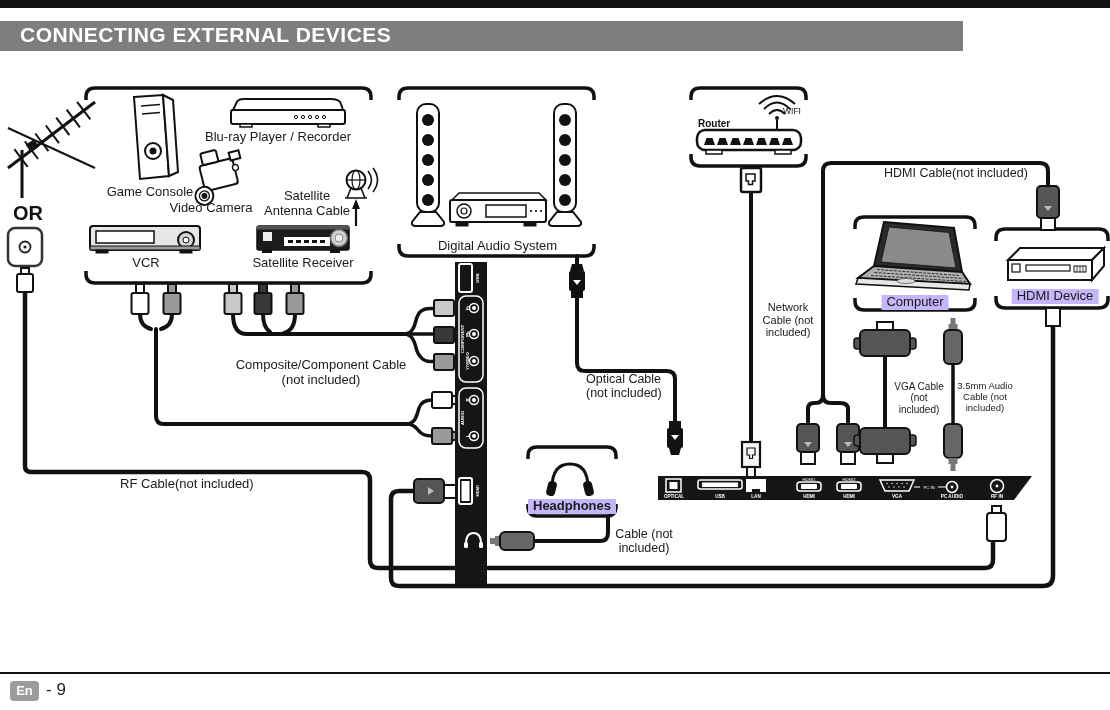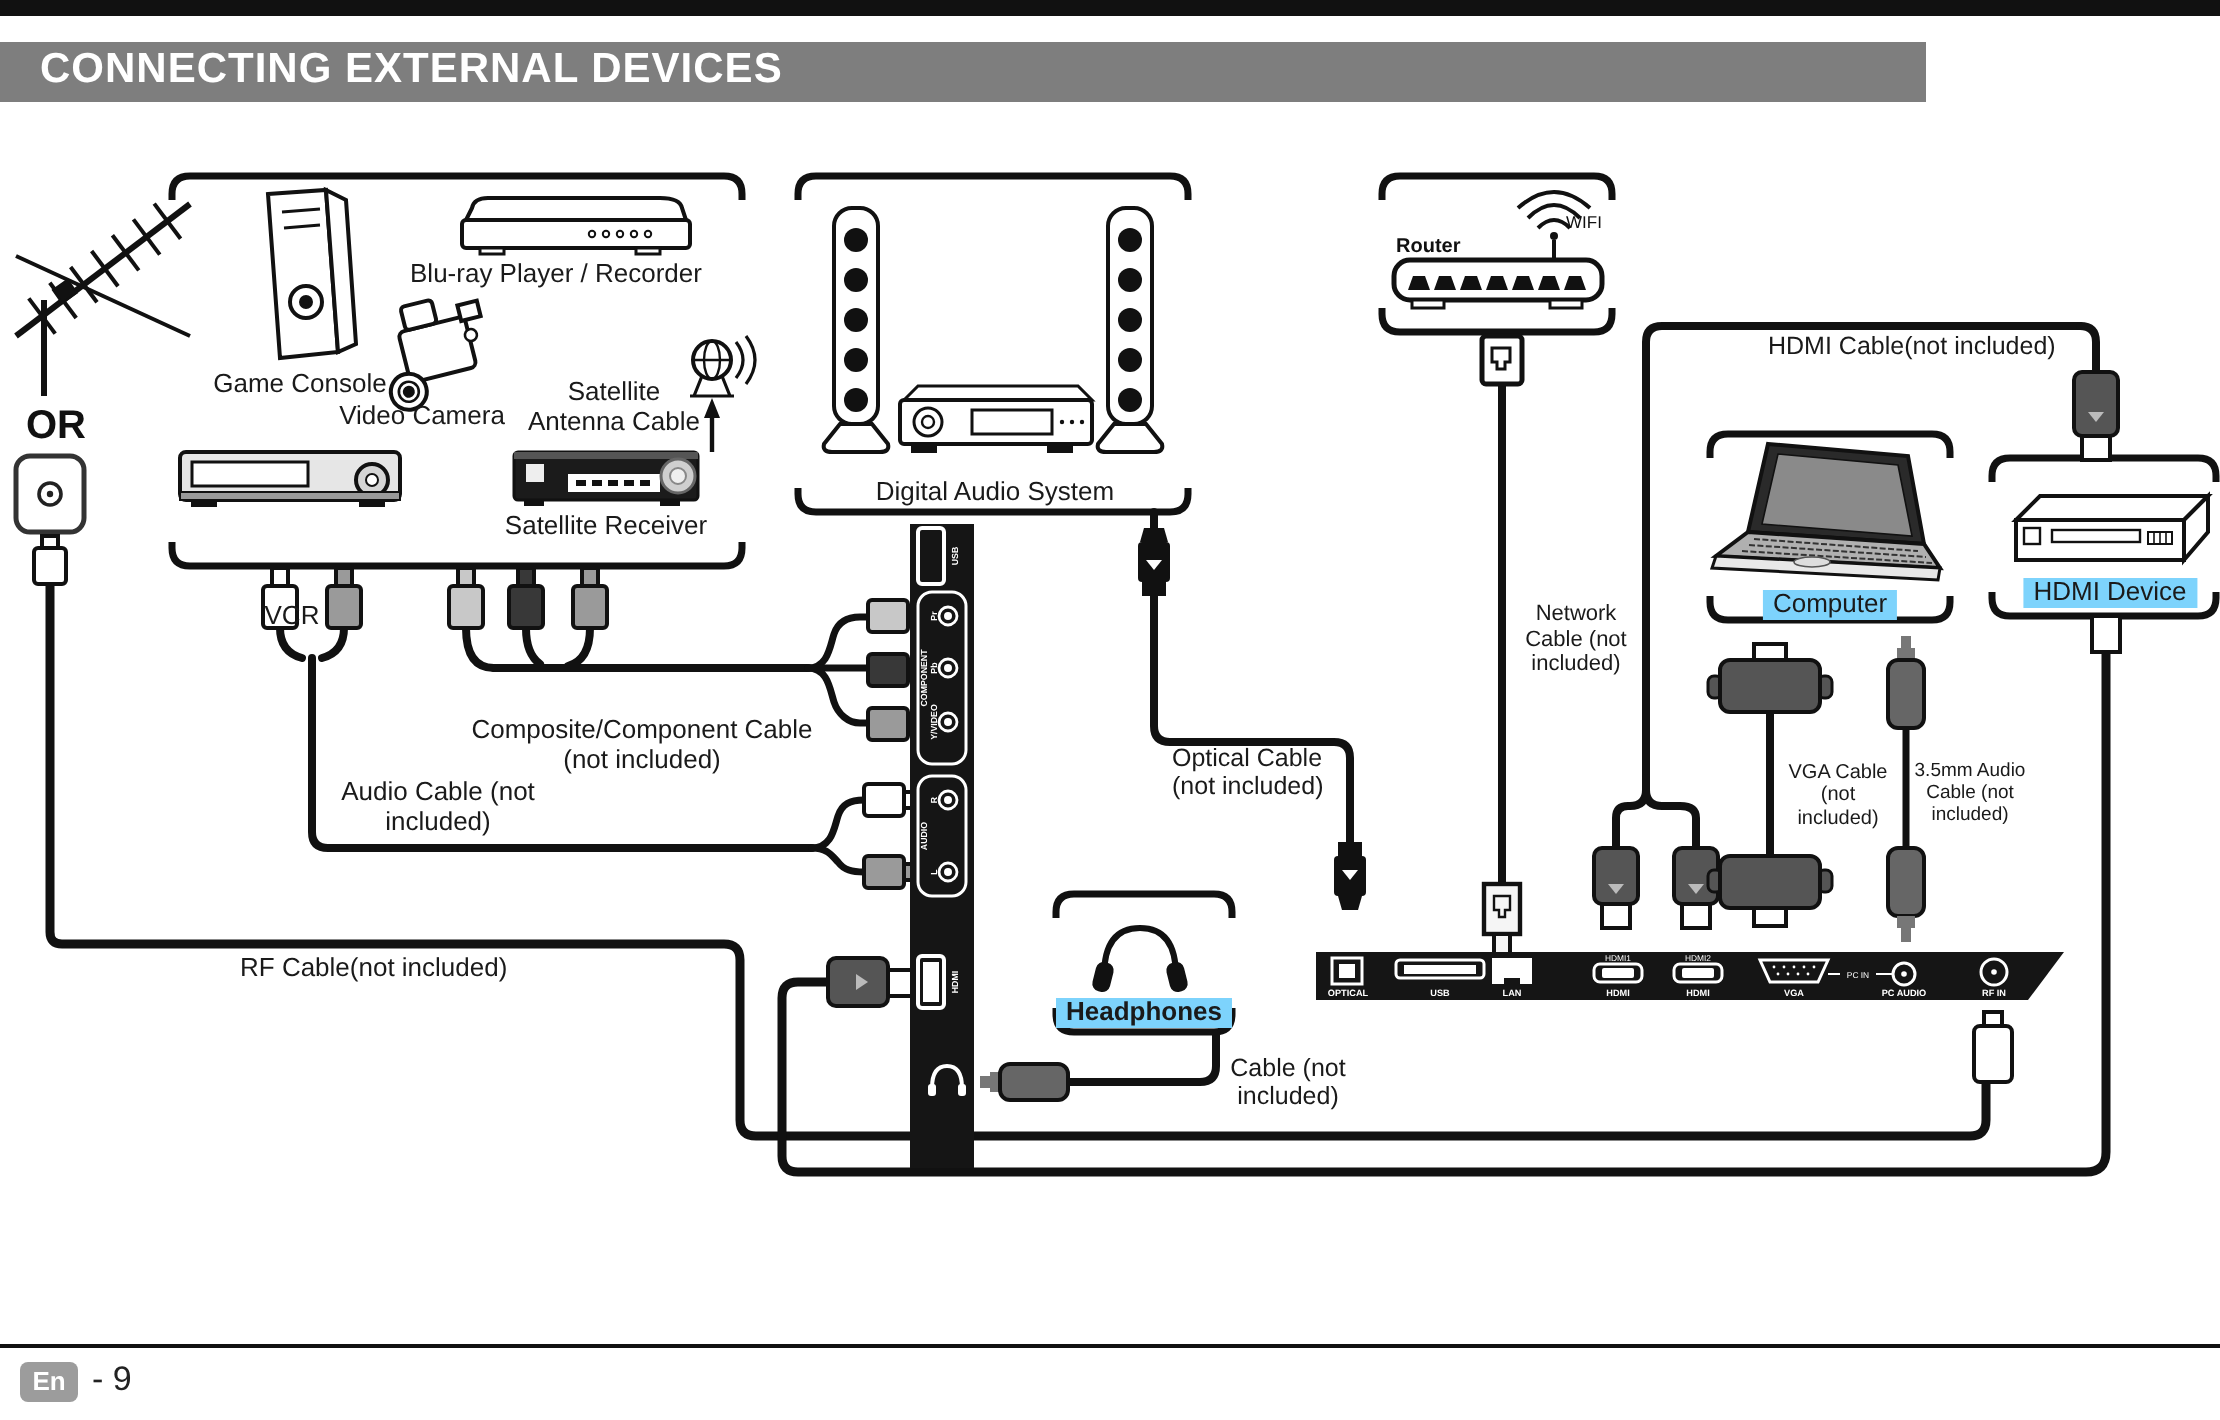--- a/index.html
+++ b/index.html
@@ -8,21 +8,21 @@
   #topbar{position:absolute;left:0;top:0;width:1110px;height:8px;background:#111;}
   #header{position:absolute;left:0;top:21px;width:963px;height:30px;background:#7E7E7E;}
   #header .title{position:absolute;left:20px;top:2px;font-size:21px;font-weight:bold;color:#fff;letter-spacing:.5px;}
   #diagram{position:absolute;left:0;top:0;width:1110px;height:710px;}
   svg text{font-family:"Liberation Sans",sans-serif;}
   .sp-label{font-size:4.4px;fill:#fff;font-weight:bold;}
   .rp-label{font-size:4.6px;fill:#fff;font-weight:bold;}
   .rp-top{font-size:4.2px;fill:#fff;}
   .lbl{position:absolute;font-size:13px;color:#1a1a1a;line-height:1.14;text-align:center;z-index:5;}
   .lbl.la{text-align:left;}
-  .lbl.bg{background:#7dd3fc;padding:0 5px;transform:translateX(-50%);white-space:nowrap;}
+  .lbl.bg{background:#c4b5fd;padding:0 5px;transform:translateX(-50%);white-space:nowrap;}
   .lbl.nw{white-space:nowrap;text-align:left;}
   #or-label{position:absolute;left:13px;top:202px;font-size:20px;font-weight:bold;color:#111;z-index:5;}
   #router-label{position:absolute;left:698px;top:118px;font-size:10px;font-weight:bold;color:#111;z-index:5;}
   #wifi-label{position:absolute;left:783px;top:106px;font-size:8.5px;color:#111;z-index:5;}
   #footer-line{position:absolute;left:0;top:672px;width:1110px;height:0;border-top:2px solid #111;}
   #lang-badge{position:absolute;left:10px;top:681px;width:29px;height:20px;background:#9C9C9C;border-radius:4px;
               color:#fff;font-size:13px;font-weight:bold;text-align:center;line-height:20px;}
   #page-num{position:absolute;left:46px;top:680px;font-size:17px;color:#222;}
 </style>
 </head>
@@ -464,33 +464,32 @@
       <text class="rp-label" x="997" y="498" text-anchor="middle">RF IN</text>
     </g>
   </svg>
 
   <div id="or-label">OR</div>
 
   <div class="lbl" style="left:98px;top:185px;width:104px;">Game Console</div>
   <div class="lbl" style="left:202px;top:130px;width:152px;">Blu-ray Player / Recorder</div>
   <div class="lbl" style="left:165px;top:201px;width:92px;">Video Camera</div>
   <div class="lbl" style="left:261px;top:189px;width:92px;">Satellite Antenna Cable</div>
-  <div class="lbl" style="left:106px;top:256px;width:80px;margin-top:45px;">VCR</div>
+  <div class="lbl" style="left:106px;top:256px;width:80px;">VCR</div>
   <div class="lbl" style="left:250px;top:256px;width:106px;">Satellite Receiver</div>
   <div class="lbl" style="left:420px;top:239px;width:155px;">Digital Audio System</div>
 
   <div id="router-label">Router</div>
   <div id="wifi-label">WIFI</div>
 
   <div class="lbl bg" style="left:915px;top:295px;">Computer</div>
   <div class="lbl bg" style="left:1055px;top:289px;">HDMI Device</div>
   <div class="lbl bg" style="left:572px;top:499px;font-weight:bold;">Headphones</div>
 
   <div class="lbl" style="left:231px;top:340px;width:180px;margin-top:18px;">Composite/Component Cable (not included)</div>
-  <div class="lbl" style="left:153px;top:389px;width:132px;">Audio Cable (not included)</div>
   <div class="lbl nw" style="left:120px;top:477px;">RF Cable(not included)</div>
   <div class="lbl la" style="left:586px;top:337px;width:88px;font-size:12.5px;margin-top:35px;">Optical Cable (not included)</div>
   <div class="lbl" style="left:754px;top:301px;width:68px;font-size:11px;">Network Cable (not included)</div>
   <div class="lbl nw" style="left:884px;top:166px;font-size:12.5px;">HDMI Cable(not included)</div>
   <div class="lbl" style="left:889px;top:381px;width:60px;font-size:10px;">VGA Cable (not included)</div>
   <div class="lbl" style="left:956px;top:381px;width:58px;font-size:9.5px;">3.5mm Audio Cable (not included)</div>
   <div class="lbl" style="left:610px;top:527px;width:68px;font-size:12.5px;">Cable (not included)</div>
 
   <div id="footer-line"></div>
   <div id="lang-badge">En</div>

